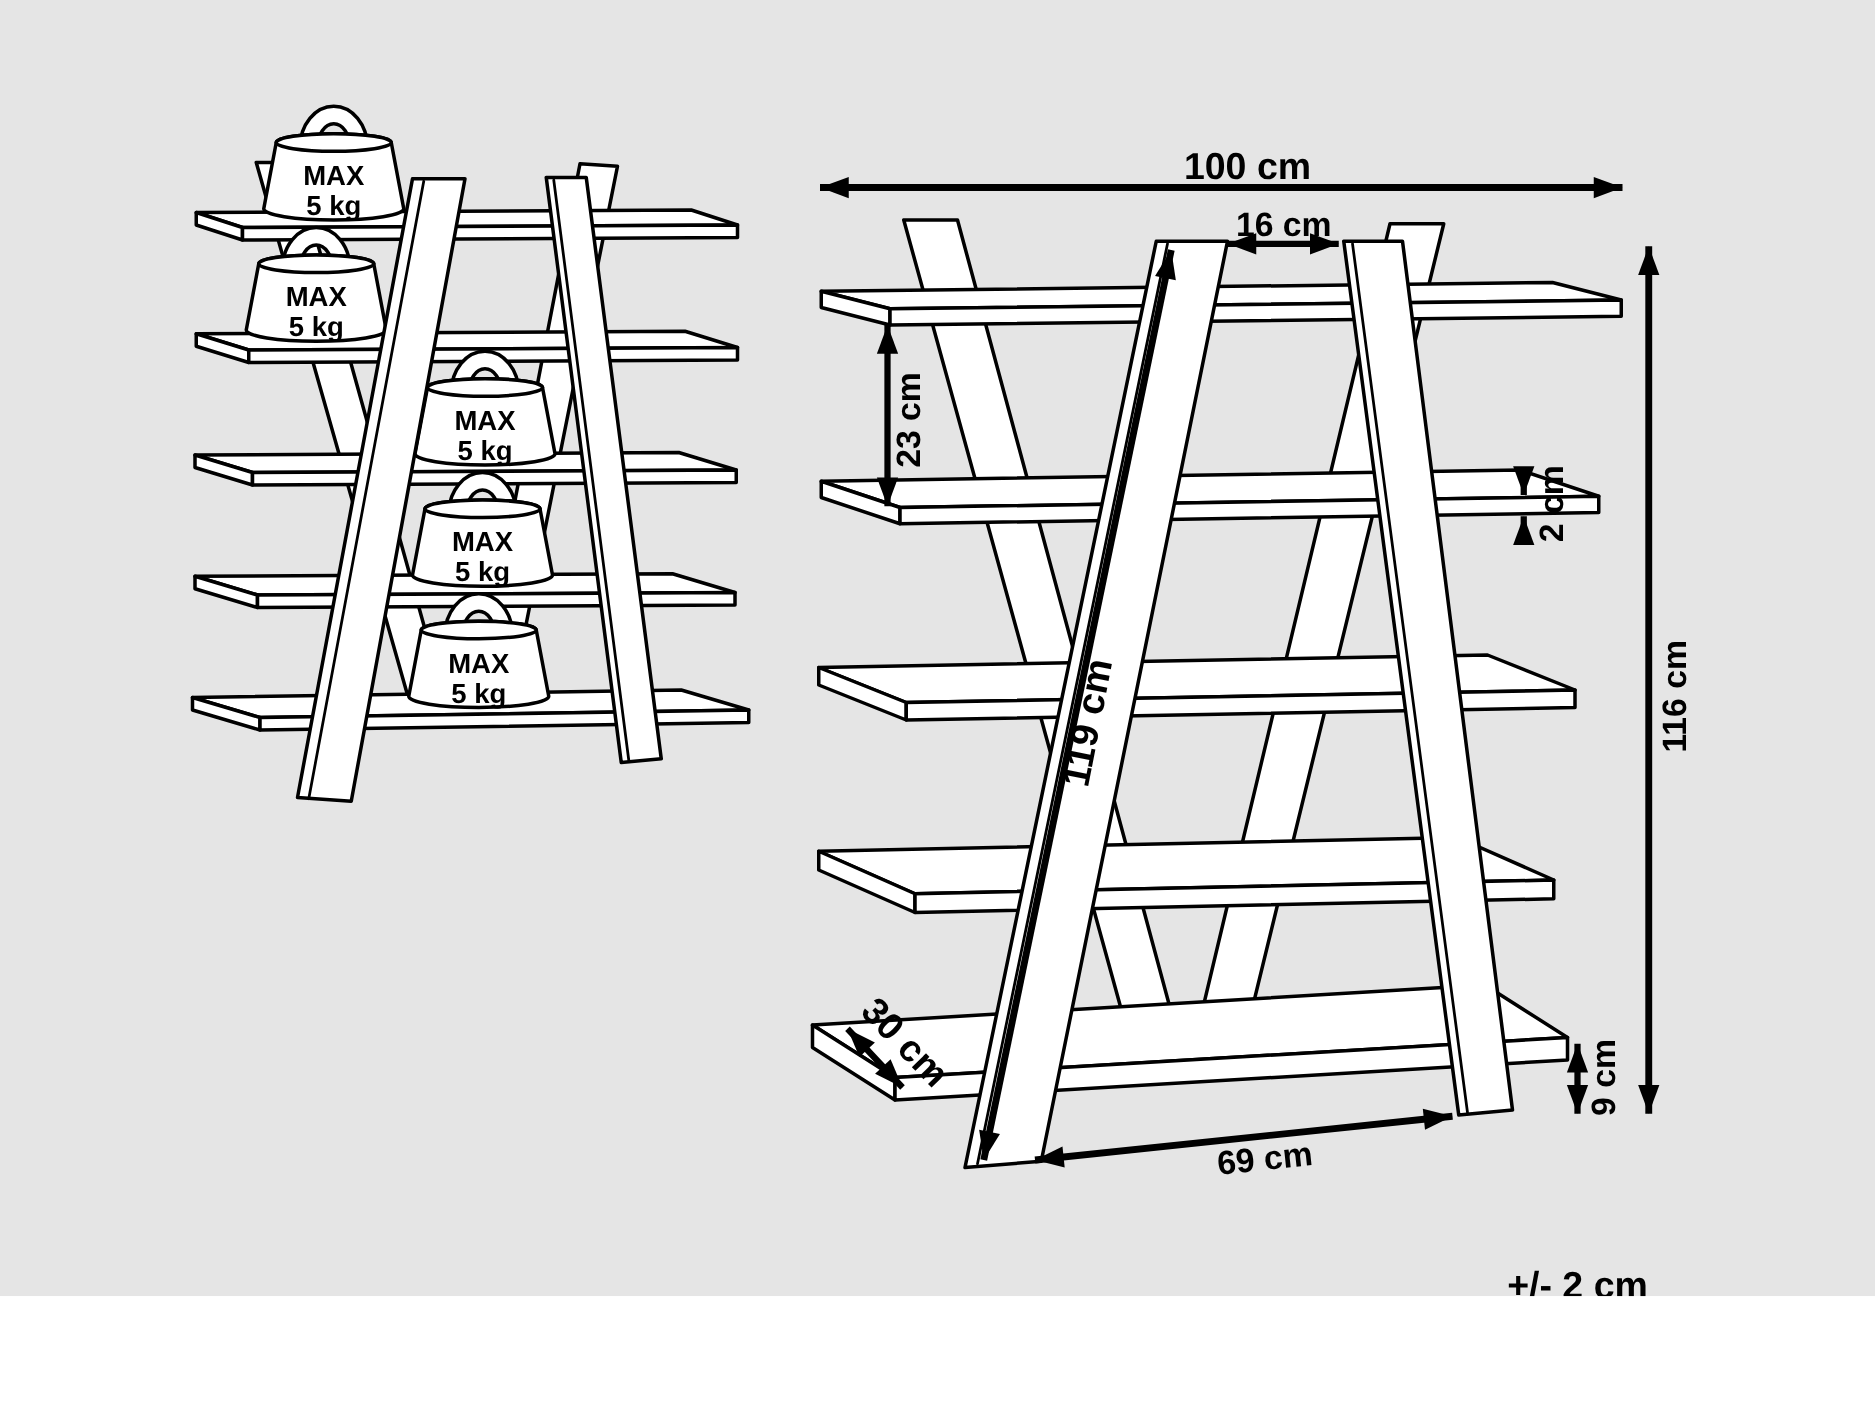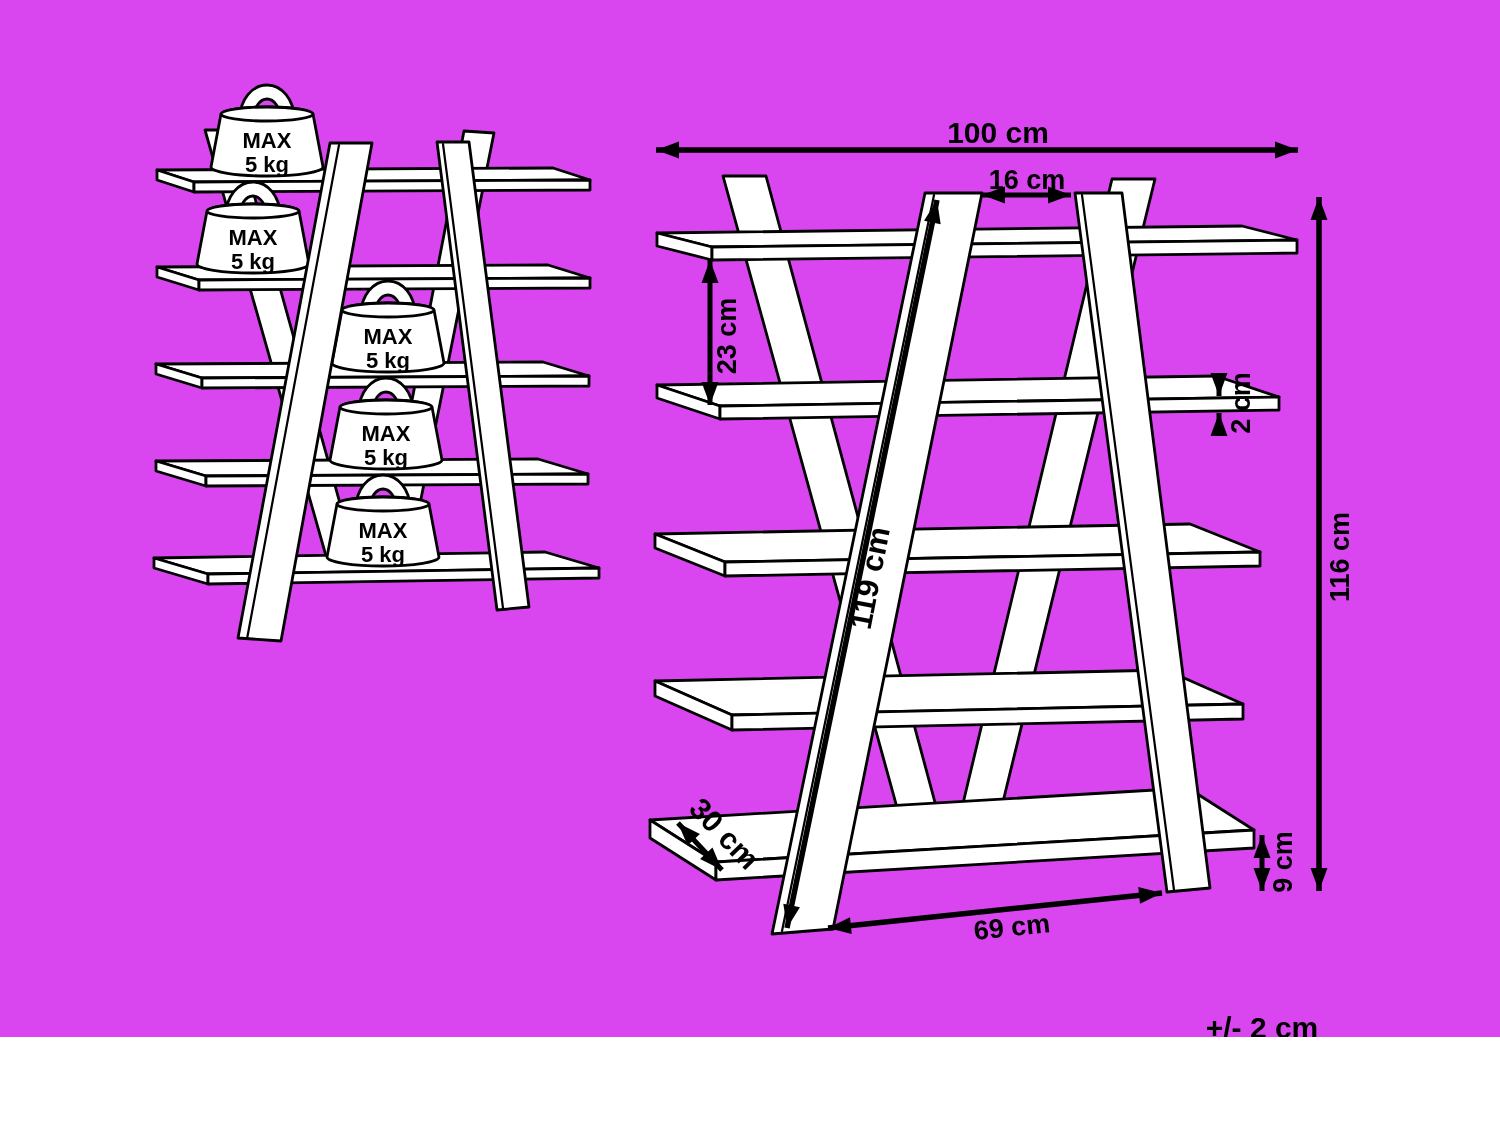--- a/index.html
+++ b/index.html
@@ -1,16 +1,16 @@
 <!DOCTYPE html>
 <html><head>
 <meta charset="utf-8">
 <style>
   html,body{margin:0;padding:0;background:#fff;}
-  .stage{position:relative;width:1500px;height:1037px;background:#d946ef;overflow:hidden;
+  .stage{position:relative;width:1500px;height:1037px;background:#e5e5e5;overflow:hidden;
          font-family:"Liberation Sans",sans-serif;}
   svg{display:block;}
   .outline{fill:#ffffff;stroke:#000000;stroke-width:2.8;stroke-linejoin:round;stroke-linecap:round;}
   .thin{fill:none;stroke:#000000;stroke-width:2.2;stroke-linecap:round;}
   .dim{fill:none;stroke:#000000;stroke-width:5.5;stroke-linecap:butt;}
   .dim.small{stroke-width:5;}
   .lbl{fill:#000000;font-family:"Liberation Sans",sans-serif;font-weight:700;
        text-anchor:middle;}
   .lbl.big{font-size:30px;}
   .lbl.mid{font-size:27px;}

